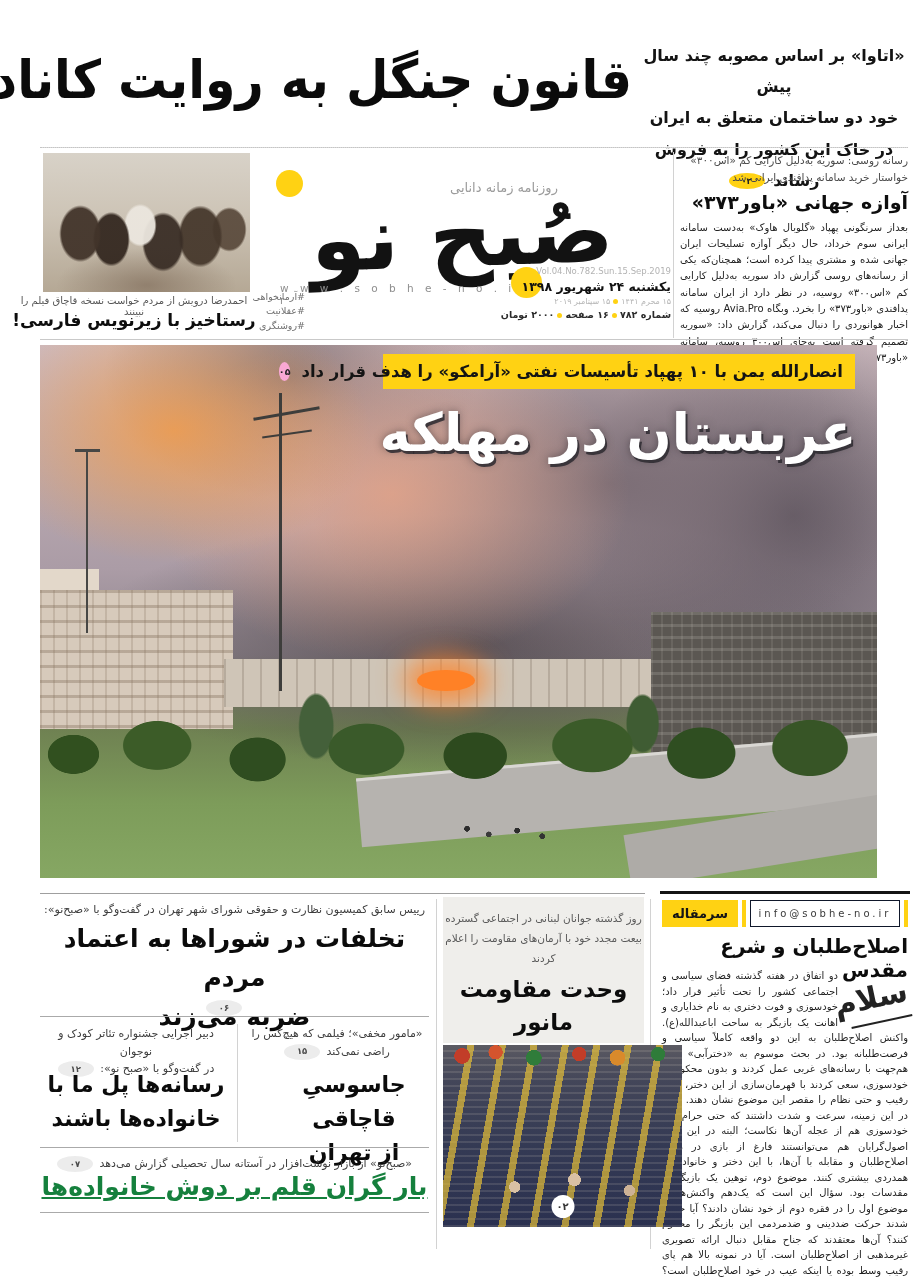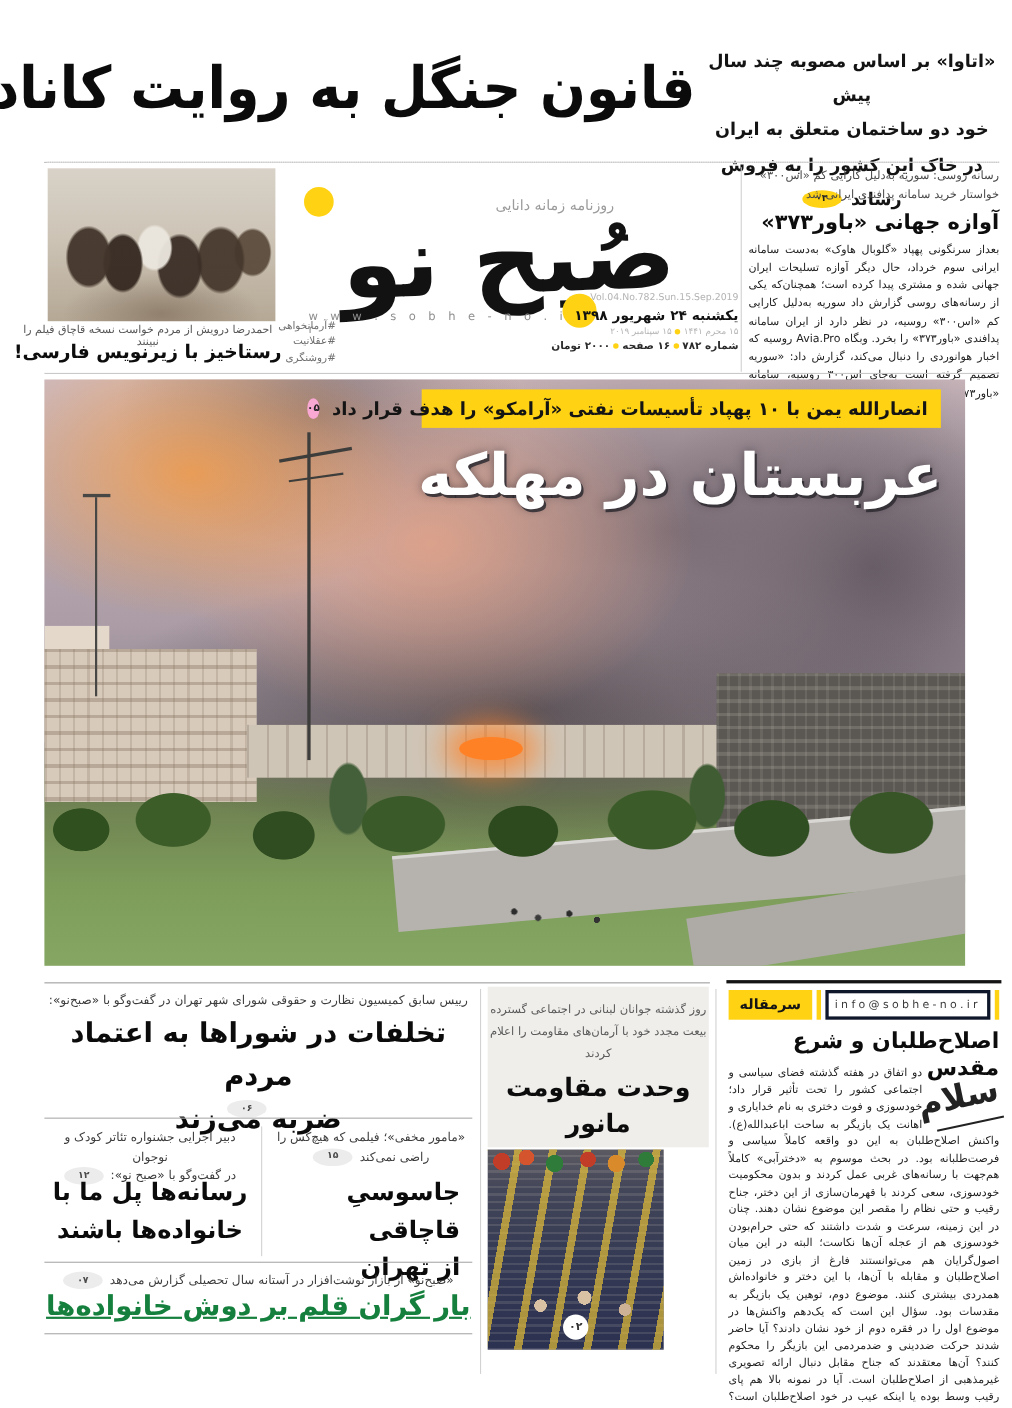--- a/index.html
+++ b/index.html
@@ -113,50 +113,50 @@
   .col-div-a { left:650px; top:899px; height:350px; }
   .col-div-b { left:436px; top:899px; height:350px; }
   .sub-div   { left:237px; top:1024px; height:118px; }
   .lc-hline1 { top:1016px; left:40px; width:389px; background:#aaa; }
   .lc-hline2 { top:1147px; left:40px; width:389px; background:#aaa; }
   .lc-hline3 { top:1212px; left:40px; width:389px; background:#aaa; }
 
   .ed-head { left:662px; top:900px; width:246px; height:27px; display:flex; align-items:stretch; gap:4px; }
   .ed-label { background:var(--accent); color:#151515; font-size:13px; font-weight:bold; display:flex; align-items:center; padding:0 10px; }
   .ed-accent { width:4px; background:var(--accent); }
-  .ed-mail { flex:1; border:3px solid #0f172a; display:flex; align-items:center; justify-content:center; font-size:10px; letter-spacing:3px; color:#3a3a3a; direction:ltr; }
+  .ed-mail { flex:1; border:1px solid #0f172a; display:flex; align-items:center; justify-content:center; font-size:10px; letter-spacing:3px; color:#3a3a3a; direction:ltr; }
   .ed-title { left:662px; top:934px; width:246px; text-align:right; font-size:20px; font-weight:bold; color:#0c0c0c; }
   .ed-body { left:662px; top:968px; width:246px; font-size:10px; line-height:1.55; text-align:justify; color:#1e1e1e; }
   .ed-salam { float:right; width:62px; font-size:30px; font-weight:bold; color:#222; transform:rotate(-12deg); margin:6px 0 6px 8px; text-align:center; border-bottom:2px solid #222; }
 
   .mid-box { left:443px; top:897px; width:201px; height:146px; background:#efeeeb; text-align:center; padding-top:12px; }
   .mid-kicker { font-size:10.5px; color:#5a5a5a; line-height:1.9; }
   .mid-title { font-size:23px; font-weight:bold; color:#0c0c0c; line-height:1.45; margin-top:4px; }
-  .mid-photo { left:443px; top:1045px; width:160px; height:182px; overflow:hidden;
+  .mid-photo { left:443px; top:1045px; width:239px; height:182px; overflow:hidden;
     background:
       radial-gradient(circle 11px at 8% 6%, #c23d28 0 70%, transparent 72%),
       radial-gradient(circle 10px at 22% 4%, #d4542e 0 70%, transparent 72%),
       radial-gradient(circle 11px at 38% 7%, #2f7c3a 0 70%, transparent 72%),
       radial-gradient(circle 10px at 57% 5%, #c23d28 0 70%, transparent 72%),
       radial-gradient(circle 11px at 73% 7%, #d98a2b 0 70%, transparent 72%),
       radial-gradient(circle 10px at 90% 5%, #2f7c3a 0 70%, transparent 72%),
       radial-gradient(circle 8px at 30% 78%, #d9c1a4 0 70%, transparent 72%),
       radial-gradient(circle 9px at 55% 74%, #d9c1a4 0 70%, transparent 72%),
       radial-gradient(circle 8px at 78% 80%, #cdb296 0 70%, transparent 72%),
       repeating-linear-gradient(100deg, transparent 0 24px, rgba(240,199,52,.65) 24px 31px),
       repeating-linear-gradient(0deg, rgba(222,212,196,.14) 0 2px, transparent 2px 7px),
       linear-gradient(180deg,#5b5a62 0%,#434659 20%,#343a54 55%,#2b3150 100%); }
   .mid-page { position:absolute; left:50%; bottom:9px; transform:translateX(-50%); width:23px; height:23px; border-radius:50%; background:#fff; color:#333; font-size:10px; font-weight:bold; display:flex; align-items:center; justify-content:center; }
 
   .lc-kicker { text-align:center; font-size:11px; color:#3d3d3d; line-height:1.6; }
   .a1-kicker { left:40px; top:901px; width:389px; }
   .a1-title { left:40px; top:920px; width:389px; text-align:center; font-size:25px; font-weight:bold; line-height:1.55; color:#0b0b0b; }
   .a1-page { left:206px; top:1000px; }
   .sub-right-kicker { left:248px; top:1025px; width:178px; }
-  .sub-right-title { left:240px; top:1068px; width:178px; text-align:right; font-size:22px; font-weight:bold; line-height:1.55; color:#0b0b0b; }
+  .sub-right-title { left:265px; top:1068px; width:178px; text-align:center; font-size:22px; font-weight:bold; line-height:1.55; color:#0b0b0b; }
   .sub-left-kicker { left:42px; top:1025px; width:188px; }
   .sub-left-title { left:42px; top:1068px; width:188px; text-align:center; font-size:22px; font-weight:bold; line-height:1.55; color:#0b0b0b; }
   .a4-kicker { left:40px; top:1155px; width:389px; }
   .a4-title { left:40px; top:1172px; width:389px; text-align:center; font-size:25px; font-weight:bold; color:#15803d;text-decoration:underline; }
 
   .mast-top-line { top:147px; left:40px; width:868px; background:#d8d8d8; border-top:1px dotted #c5c5c5; height:0; }
   .mast-bot-line { top:339px; left:40px; width:868px; }
   .mast-vdiv { left:673px; top:152px; height:186px; }
 </style>
 </head>

